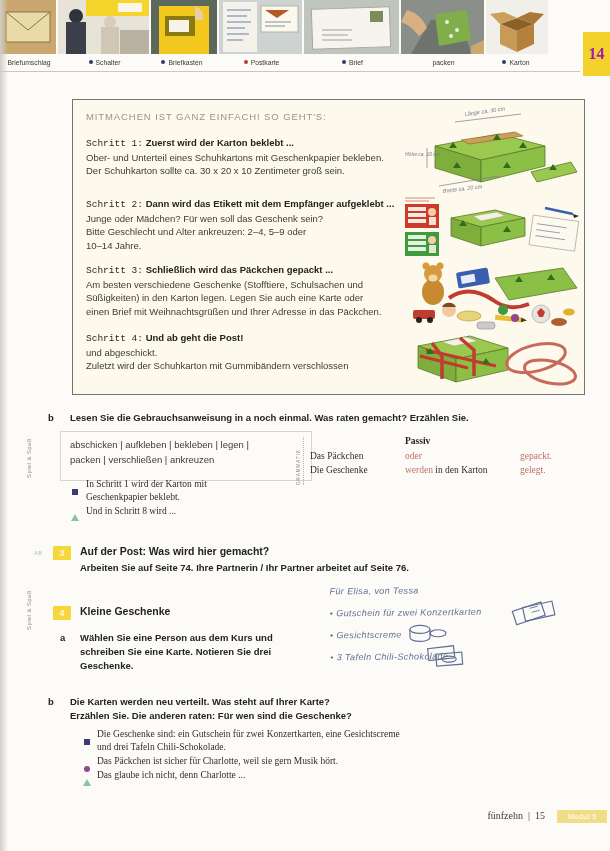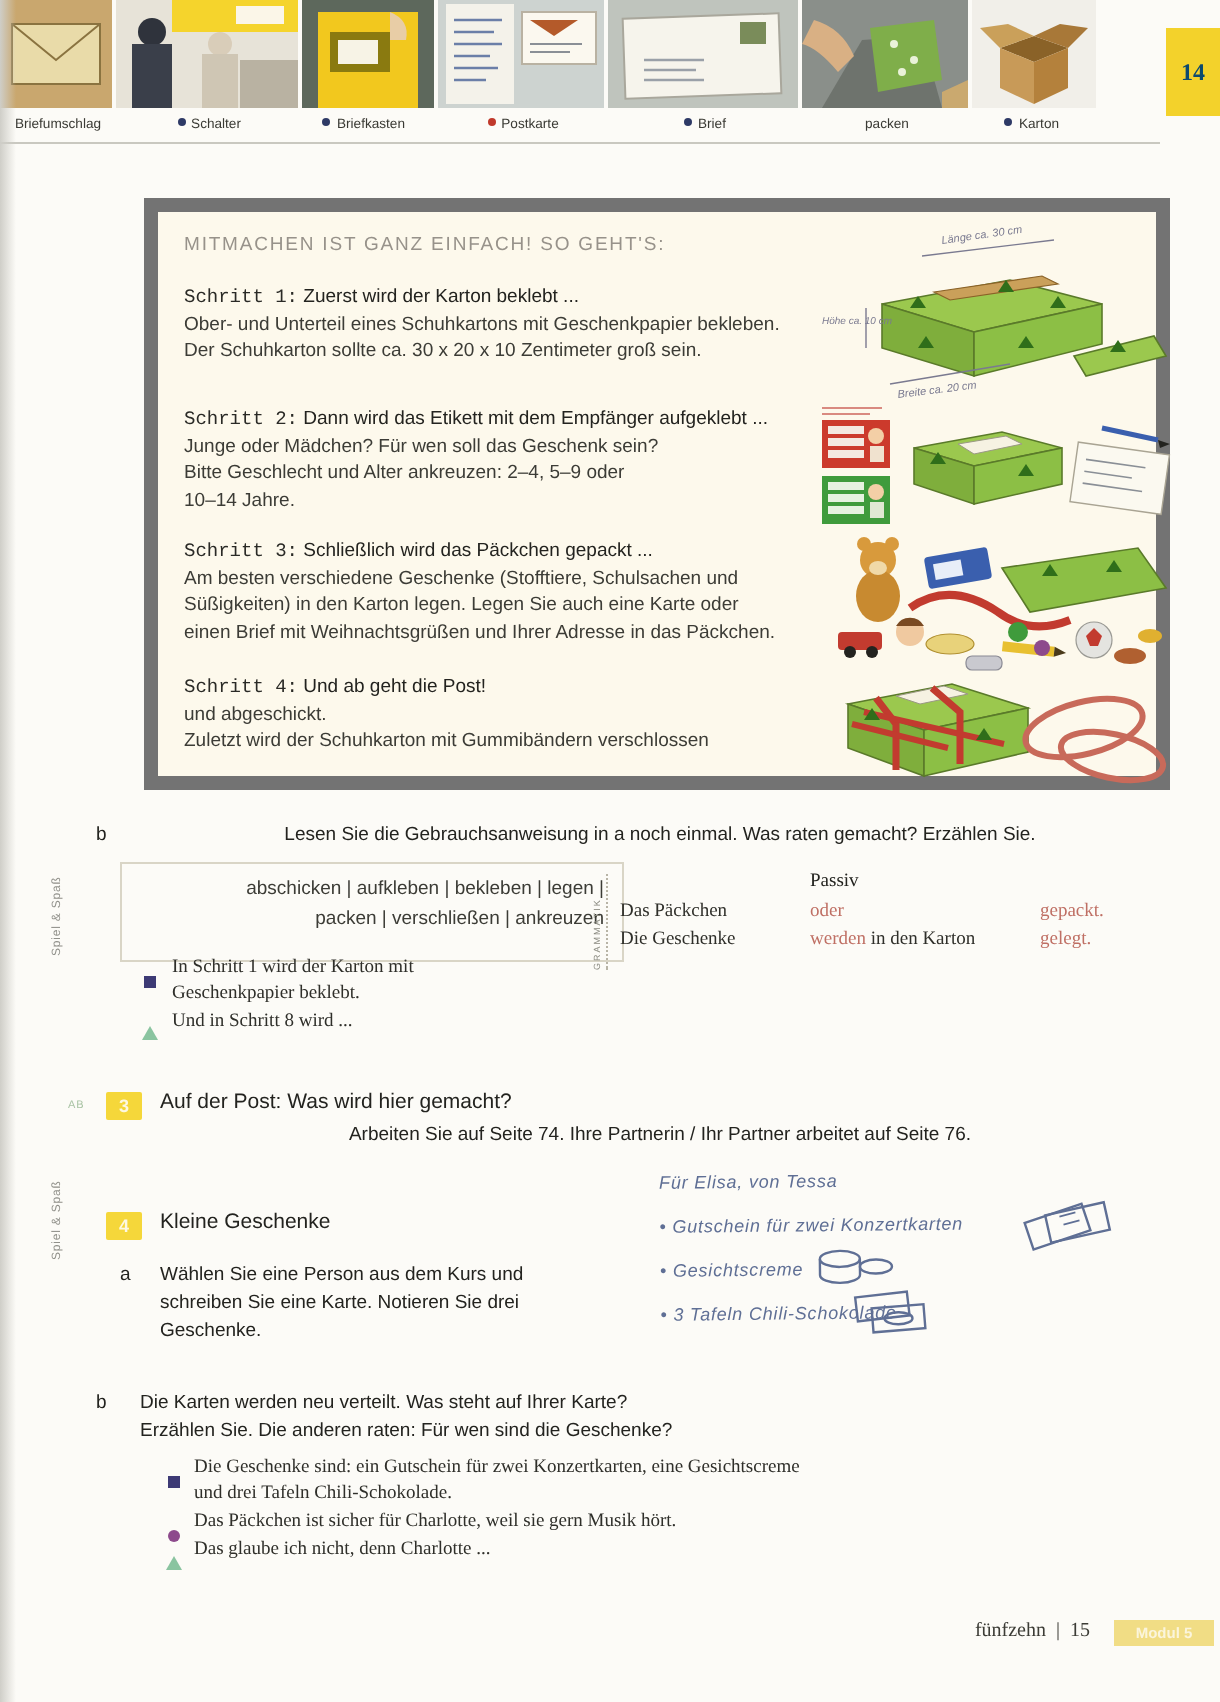--- a/index.html
+++ b/index.html
@@ -1,43 +1,43 @@
 <!DOCTYPE html>
 <html><head>
 <meta charset="utf-8">
 <style>
   html,body{margin:0;padding:0;background:#e9e9e6;}
   .page{position:relative;width:610px;height:851px;background:#fcfbf7;overflow:hidden;
         font-family:"Liberation Sans",sans-serif;color:#3c3c36;}
   .abs{position:absolute;}
   .serif{font-family:"Liberation Serif",serif;color:#2f2f2a;}
-  .b{font-weight:normal;color:#23231f;text-align:center;}
+  .b{font-weight:bold;color:#23231f;}
   .fs95{font-size:9.5px;line-height:13.5px;}
   .fs105{font-size:10.5px;}
   .red{color:#bf6f64;}
   .edge{position:absolute;left:0;top:0;width:8px;height:851px;
         background:linear-gradient(90deg,#cfcec8,rgba(252,251,247,0));}
   .plabel{position:absolute;top:59px;font-size:6.8px;color:#3a3a34;text-align:center;}
   .dot{display:inline-block;width:4px;height:4px;border-radius:50%;vertical-align:1px;margin-right:3px;}
   .hline{position:absolute;height:1px;background:#c9c8c0;}
-  .chapterbox{position:absolute;left:583px;top:14px;width:27px;height:44px;background:#f3d22b;
+  .chapterbox{position:absolute;left:583px;top:32px;width:27px;height:44px;background:#f3d22b;
       display:flex;align-items:center;justify-content:center;
-      font-family:"Liberation Serif",serif;font-size:12px;font-weight:bold;color:#0c4a6e;}
+      font-family:"Liberation Serif",serif;font-size:16px;font-weight:bold;color:#a21caf;}
   .ibox{position:absolute;left:72px;top:99px;width:513px;height:296px;background:#fdf9ec;
-        border:7px solid #737373;box-sizing:border-box;}
+        border:1px solid #737373;box-sizing:border-box;}
   .ibox-title{position:absolute;left:13px;top:11px;font-size:9.5px;letter-spacing:.9px;color:#97928a;}
   .step{position:absolute;left:13px;width:345px;font-size:9.5px;line-height:13.5px;}
   .step .hd{color:#2a2a26;font-family:Liberation Mono, monospace;}
   .numbox{position:absolute;width:18px;height:14px;background:#f5d73a;border-radius:1px;
       display:flex;align-items:center;justify-content:center;
       font-size:9px;font-weight:bold;color:#fdf8e2;}
   .vert{position:absolute;writing-mode:vertical-rl;transform:rotate(180deg);
         font-size:6px;color:#90908a;letter-spacing:.4px;}
   .wordbox{position:absolute;left:60px;top:431px;width:232px;height:38px;border:1px solid #d9d5c6;
-        background:#fcfbf7;padding:5px 9px;box-sizing:content-box;font-size:9.5px;line-height:15px;color:#3c3c36;text-align:right;}
+        background:#fcfbf7;padding:5px 9px;box-sizing:content-box;font-size:9.5px;line-height:15px;color:#3c3c36;}
   .gramlabel{position:absolute;left:296px;top:437px;height:48px;writing-mode:vertical-rl;transform:rotate(180deg);
         font-size:4.5px;color:#8a8a80;letter-spacing:1px;border-left:1px dotted #b8b4a6;padding-left:2px;}
   .sq{display:inline-block;width:6px;height:6px;background:#3d3a75;}
   .tri{display:inline-block;width:0;height:0;border-left:4px solid transparent;border-right:4px solid transparent;
        border-bottom:7px solid #8ac4a0;}
   .circ{display:inline-block;width:6px;height:6px;border-radius:50%;background:#8d4a8c;}
   .note{position:absolute;left:330px;top:585px;width:268px;height:102px;
         font-family:"Liberation Sans",sans-serif;font-style:italic;color:#5f6f95;
         font-size:9px;letter-spacing:.4px;transform:rotate(-.6deg);}
   .note div{position:absolute;white-space:nowrap;}

